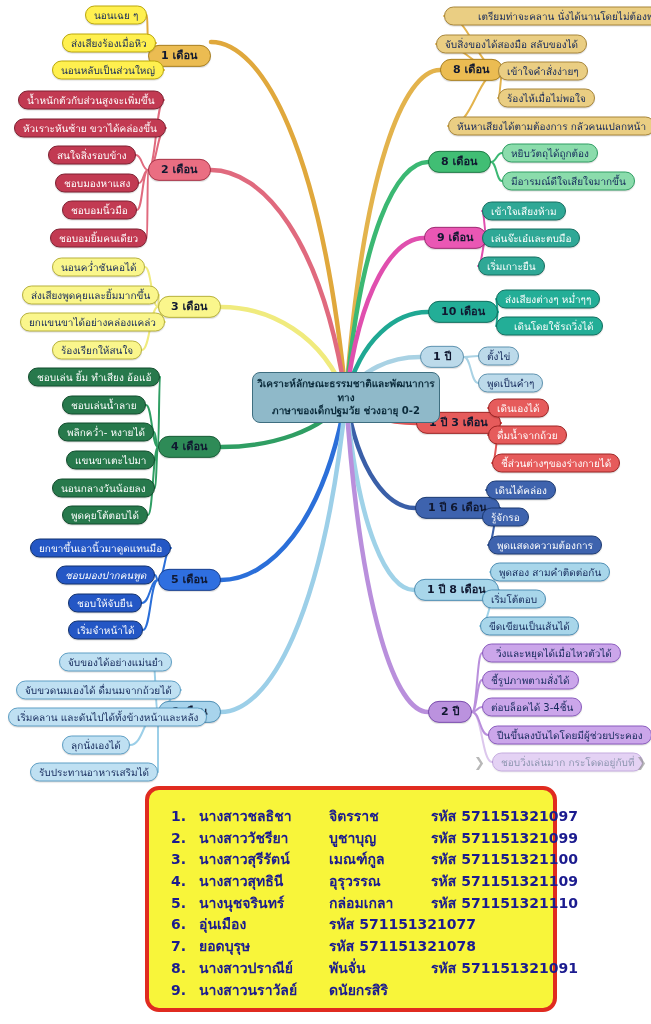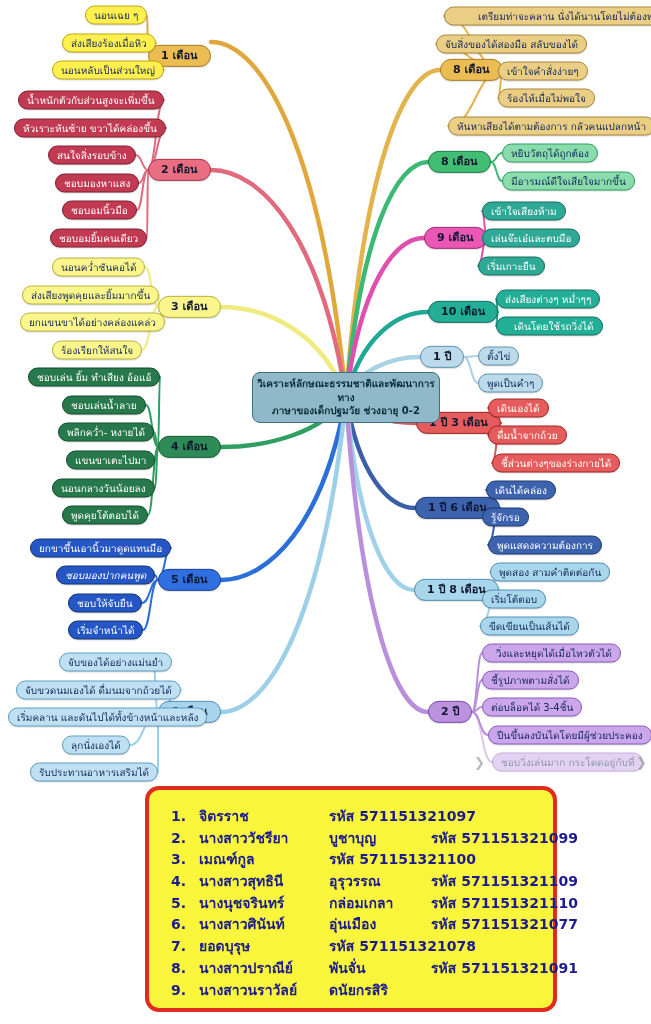--- a/index.html
+++ b/index.html
@@ -238,49 +238,50 @@
     <div class="pill faded" style="left: 492px; top: 762px; background: rgb(203, 166, 234); border-color: rgb(138, 91, 190); color: rgb(20, 40, 90);">ชอบวิ่งเล่นมาก กระโดดอยู่กับที่</div>
   </div>
 
   <div class="chev" style="left:474px;top:762px">❯</div>
   <div class="chev" style="left:636px;top:762px">❯</div>
 
   <div id="credits">
     <div id="credit-rows">
         <div class="credit-row">
           <div>1.</div>
+          <div>นางสาวชลธิชา</div>
           <div>จิตรราช</div>
           <div>รหัส 571151321097</div>
         </div>
         <div class="credit-row">
           <div>2.</div>
           <div>นางสาววัชรียา</div>
           <div>บูชาบุญ</div>
           <div>รหัส 571151321099</div>
         </div>
         <div class="credit-row">
           <div>3.</div>
+          <div>นางสาวสุรีรัตน์</div>
           <div>เมณฑ์กูล</div>
           <div>รหัส 571151321100</div>
         </div>
         <div class="credit-row">
           <div>4.</div>
           <div>นางสาวสุทธินี</div>
           <div>อุรุวรรณ</div>
           <div>รหัส 571151321109</div>
         </div>
         <div class="credit-row">
           <div>5.</div>
           <div>นางนุชจรินทร์</div>
           <div>กล่อมเกลา</div>
           <div>รหัส 571151321110</div>
         </div>
         <div class="credit-row">
           <div>6.</div>
-          <div>นางสาวศินันท์</div>
           <div>อุ่นเมือง</div>
           <div>รหัส 571151321077</div>
         </div>
         <div class="credit-row">
           <div>7.</div>
           <div>ยอดบุรุษ</div>
           <div>รหัส 571151321078</div>
         </div>
         <div class="credit-row">
           <div>8.</div>

